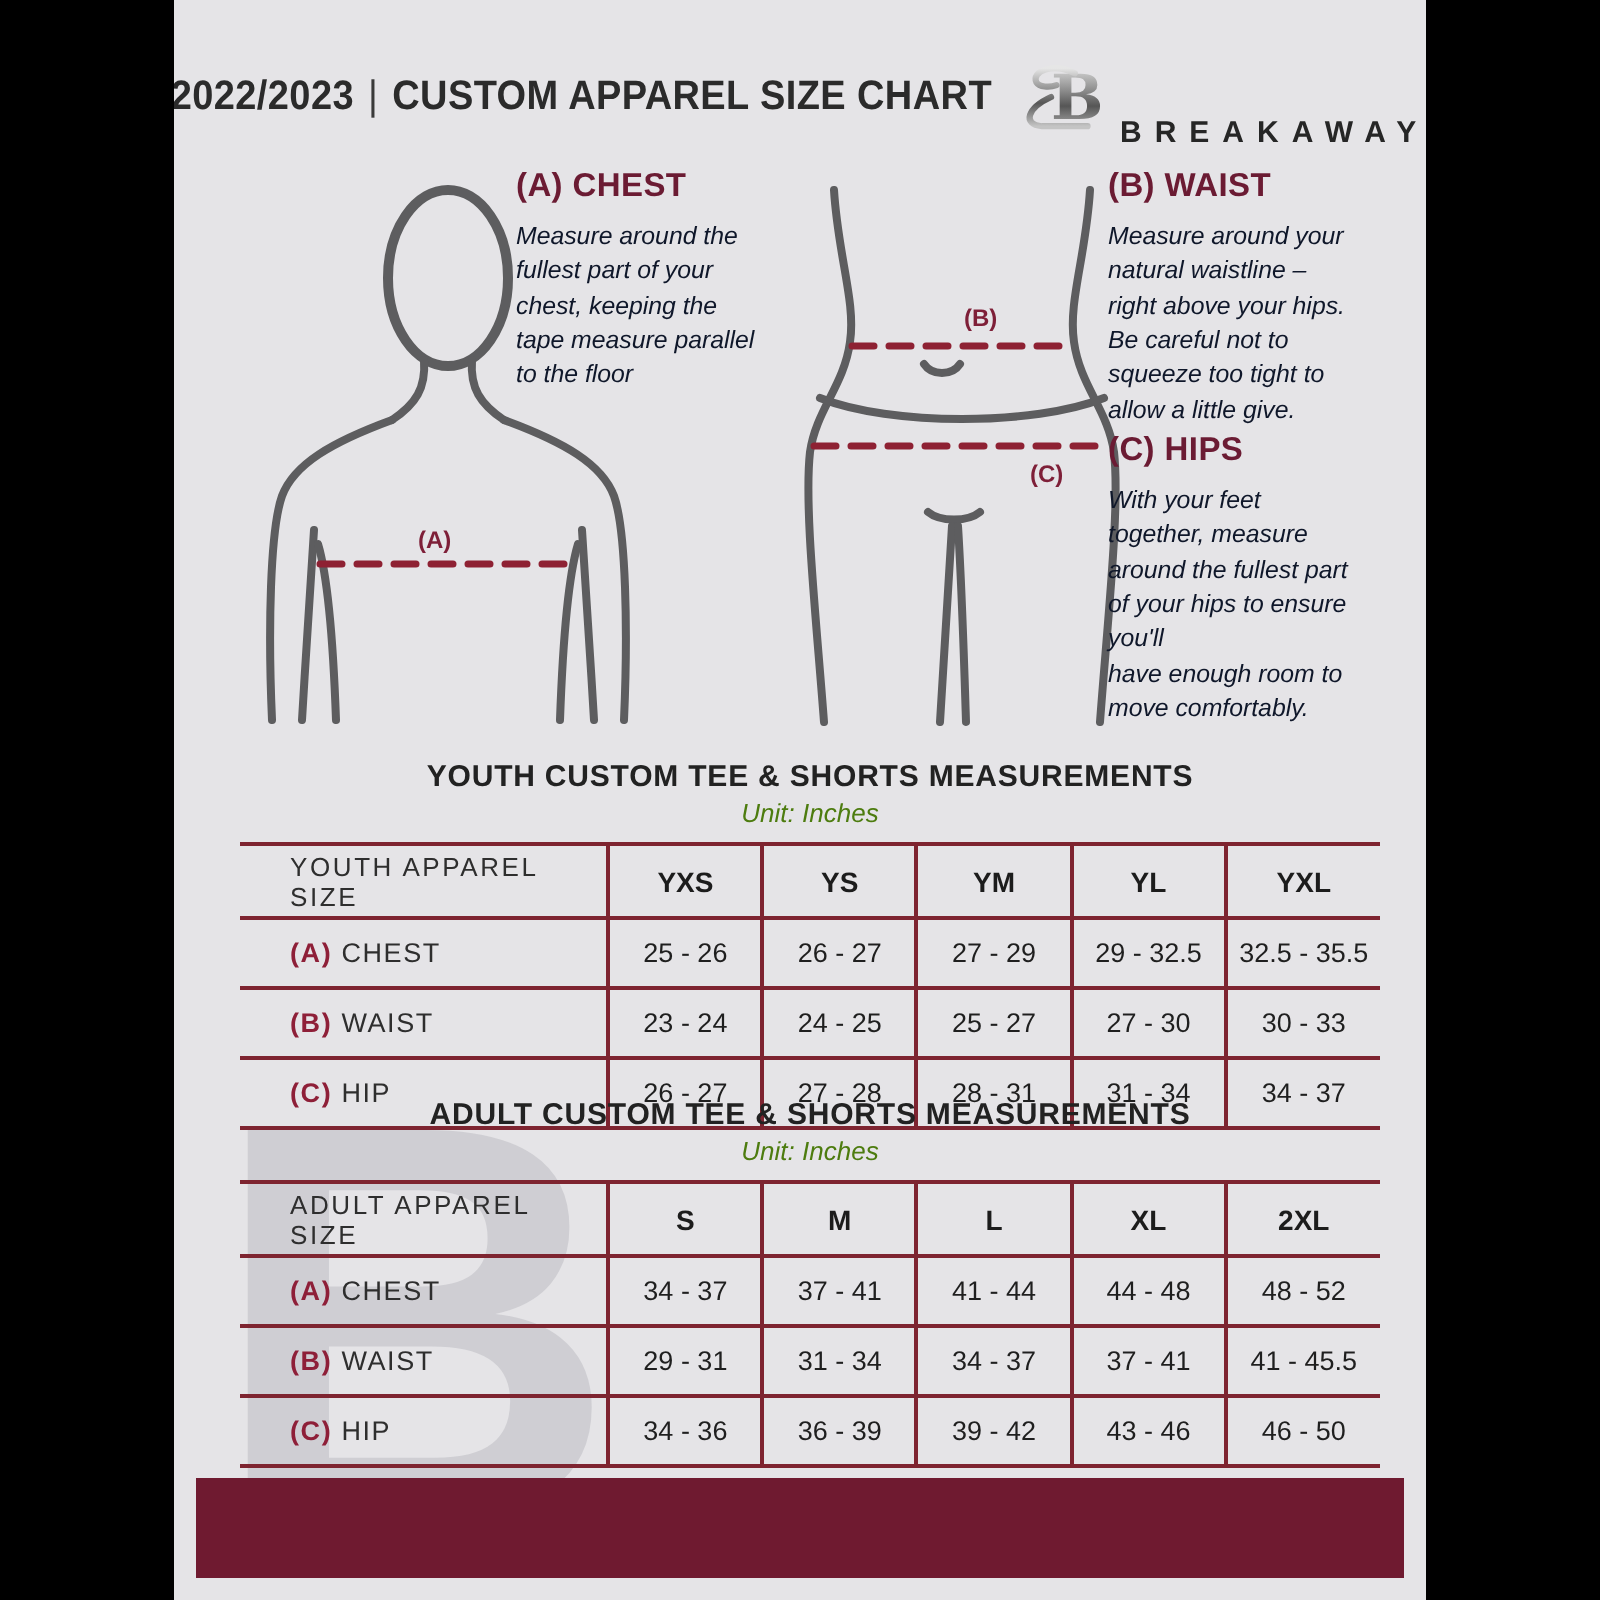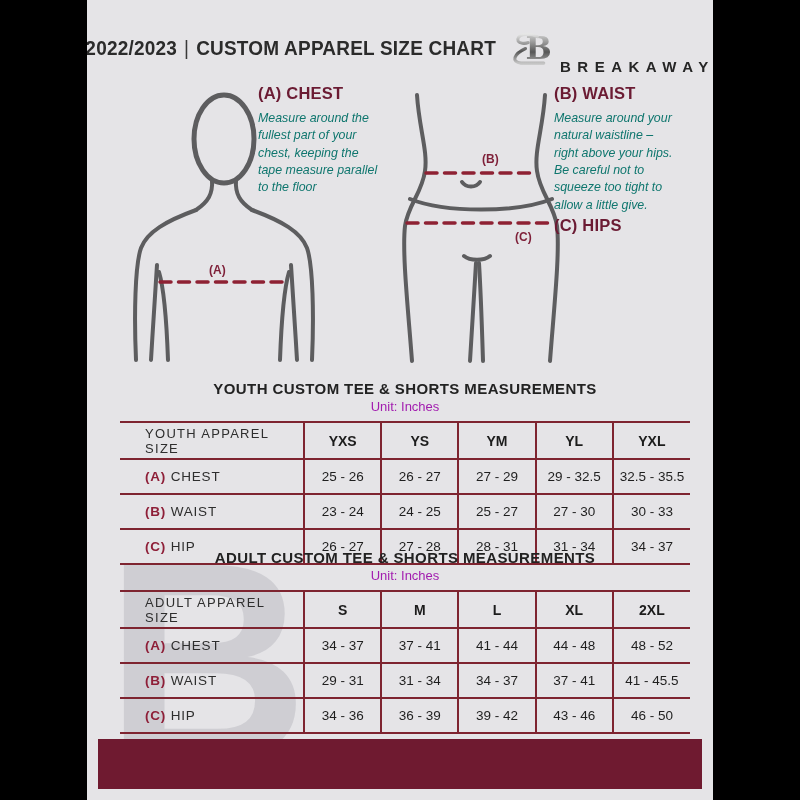--- a/index.html
+++ b/index.html
@@ -26,25 +26,25 @@
   .brand-name{font-size:15px;font-weight:700;color:#262626;letter-spacing:6.5px;white-space:nowrap;margin-top:36px;}
   
   .hero{position:absolute;top:0;left:0;width:626px;height:366px;}
   .fig{position:absolute;}
   .fig path,.fig ellipse{fill:none;stroke:#5D5D5F;stroke-width:4;stroke-linecap:round;}
   .fig .head{stroke-width:5;}
   .fig .dash{stroke:#8E2133;stroke-width:3.5;stroke-dasharray:11 7.5;}
   .fig .marker{fill:#7E1F38;font-weight:700;font-size:12px;font-family:"Liberation Sans",sans-serif;}
   .guide{position:absolute;}
   .guide h3{margin:0 0 7px 0;font-size:16.5px;font-weight:800;color:#6B1B33;letter-spacing:.2px;}
-  .guide p{margin:0;font-size:12.4px;font-style:italic;color:#0f766e;line-height:1.4;white-space:pre-line;}
+  .guide p{margin:0;font-size:12.4px;font-style:italic;color:#0f172a;line-height:1.4;white-space:pre-line;}
   
   .size-section{position:absolute;left:33px;width:570px;z-index:2;}
   .tbl-title{font-size:15px;font-weight:700;color:#222;text-align:center;letter-spacing:.4px;}
-  .tbl-unit{font-size:13px;color:#a21caf;text-align:center;margin:2px 0 7px 0;}
+  .tbl-unit{font-size:13px;font-style:italic;color:#4d7c0f;text-align:center;margin:2px 0 7px 0;}
   table{border-collapse:collapse;width:100%;table-layout:fixed;background:transparent;}
   col.c-label{width:32.3%;}
   thead tr{border-top:2px solid #7E2430;border-bottom:2px solid #7E2430;}
   tbody tr{border-bottom:2px solid #7E2430;}
   th:not(:first-child),td:not(:first-child){border-left:2px solid #7E2430;}
   th{height:33px;font-weight:700;font-size:14px;color:#1C1C1C;}
   th.col-label{text-align:left;padding-left:25px;font-weight:400;font-size:13px;letter-spacing:1.3px;color:#2E2E2E;}
   td{height:31px;}
   td.rowlabel{text-align:left;padding-left:25px;font-size:13.5px;letter-spacing:.8px;color:#2E2E2E;}
   td.rowlabel .pfx{color:#8E1F38;font-weight:700;}
@@ -130,20 +130,27 @@
       <p>Measure around your
 natural waistline –
 right above your hips.
 Be careful not to
 squeeze too tight to
 allow a little give.</p>
     </div>
 
     <div class="guide" style="left:467px;top:216px;width:156px;">
       <h3>(C) HIPS</h3>
+      <p>With your feet
+together, measure
+around the fullest part
+of your hips to ensure
+you'll
+have enough room to
+move comfortably.</p>
     </div>
   </div>
 
   <div class="size-section" style="top:380px;">
     <div class="tbl-title">YOUTH CUSTOM TEE &amp; SHORTS MEASUREMENTS</div>
     <div class="tbl-unit">Unit: Inches</div>
     <table>
       <colgroup>
           <col class="c-label">
           <col>

